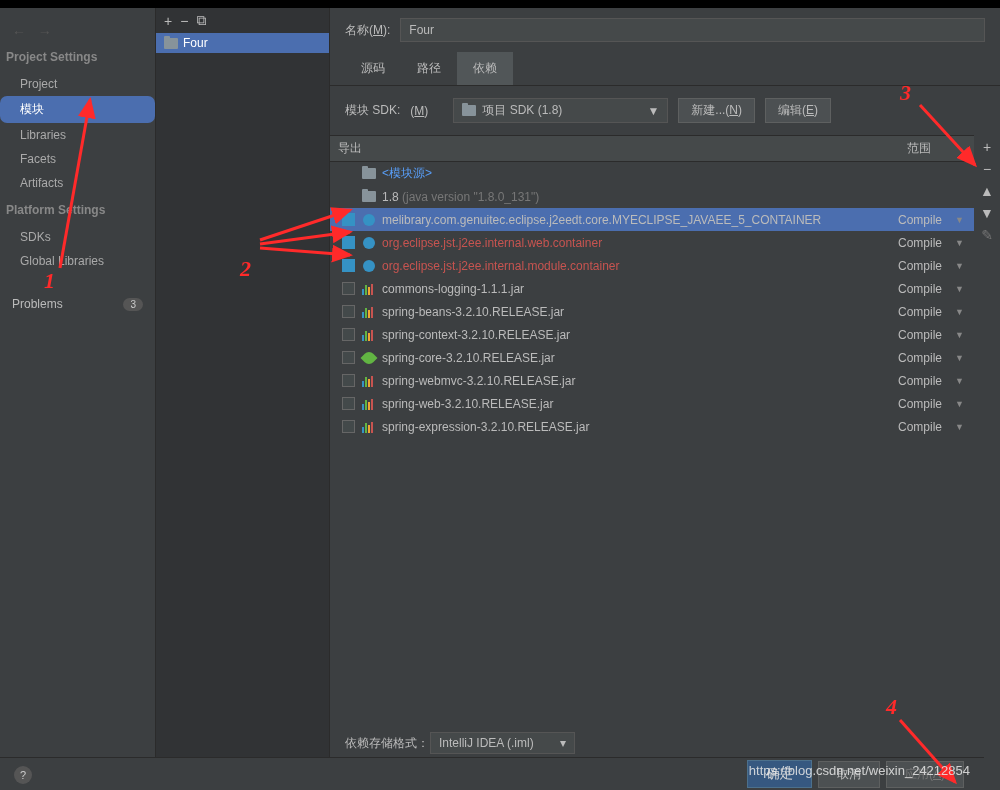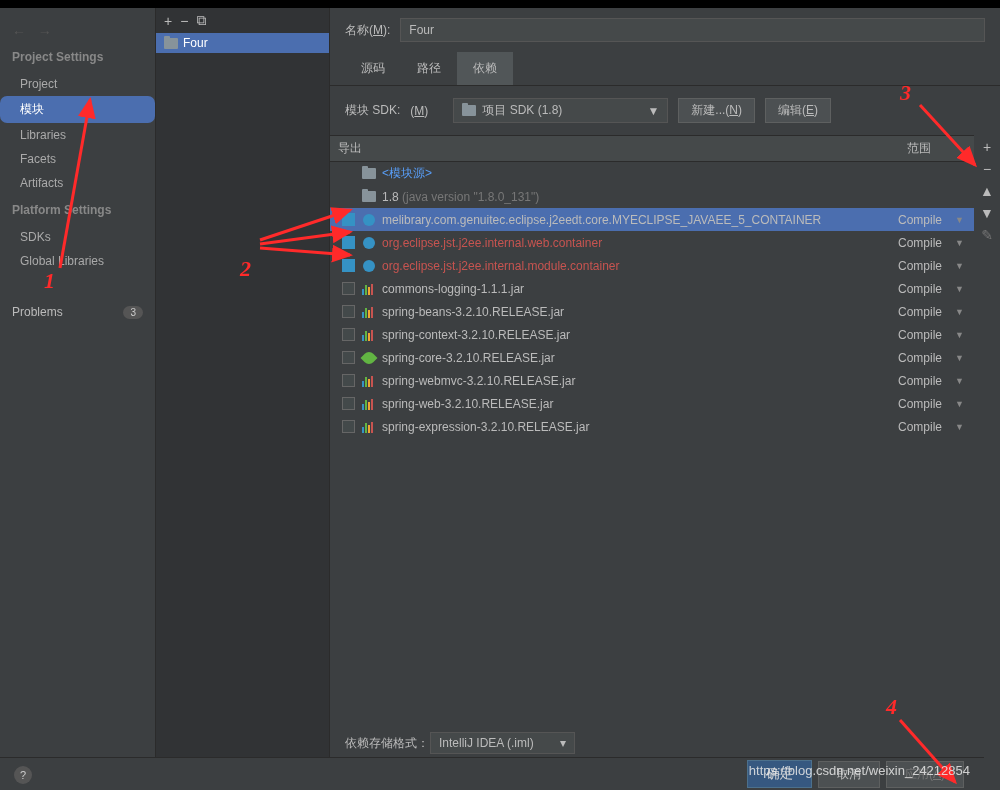--- a/index.html
+++ b/index.html
@@ -1,24 +1,24 @@
 <!DOCTYPE html>
 <html><head>
 <meta charset="utf-8">
 <style>
 * { margin: 0; padding: 0; box-sizing: border-box; font-family: "Segoe UI", Arial, sans-serif; }
 body { width: 1000px; height: 790px; background: #3c3f41; color: #bbb; font-size: 12px; overflow: hidden; position: relative; }
 .top-bar { height: 8px; background: #000; }
 .main { display: flex; height: 760px; }
 .left-panel { width: 155px; background: #3c3f41; padding-top: 10px; }
 .nav-arrows { padding: 4px 12px; color: #555; font-size: 14px; }
-.section-header { padding: 8px 12px; color: #888; font-size: 12px; font-weight: bold; }
+.section-header { padding: 8px 6px; color: #888; font-size: 12px; font-weight: bold; }
 .tree-item { padding: 5px 20px; color: #aaa; cursor: pointer; }
 .tree-item.selected { background: #4b6eaf; color: #fff; border-radius: 7px; }
-.problems-row { display: flex; justify-content: space-between; align-items: center; padding: 8px 12px; margin-top: 24px; }
+.problems-row { display: flex; justify-content: space-between; align-items: center; padding: 8px 12px; margin-top: 16px; }
 .badge { background: #555; color: #ccc; border-radius: 8px; padding: 1px 7px; font-size: 10px; }
 .mid-panel { width: 175px; background: #313335; border-left: 1px solid #2b2b2b; border-right: 1px solid #2b2b2b; }
 .mid-toolbar { display: flex; gap: 8px; padding: 4px 8px; color: #bbb; font-size: 14px; align-items: center; }
 .module-row { display: flex; align-items: center; gap: 5px; background: #4b6eaf; padding: 3px 8px; color: #fff; }
 .folder-icon { width: 14px; height: 11px; background: #87939a; display: inline-block; border-radius: 1px; position: relative; }
 .folder-icon::before { content: ''; position: absolute; top: -2px; left: 0; width: 6px; height: 3px; background: #87939a; border-radius: 1px 1px 0 0; }
 .right-panel { flex: 1; background: #3c3f41; display: flex; flex-direction: column; }
 .name-row { display: flex; align-items: center; gap: 10px; padding: 10px 15px; }
 .name-input { flex: 1; background: #45494a; border: 1px solid #555; color: #bbb; padding: 4px 8px; font-size: 12px; }
 .tabs { display: flex; padding: 0 15px; border-bottom: 1px solid #2b2b2b; }

